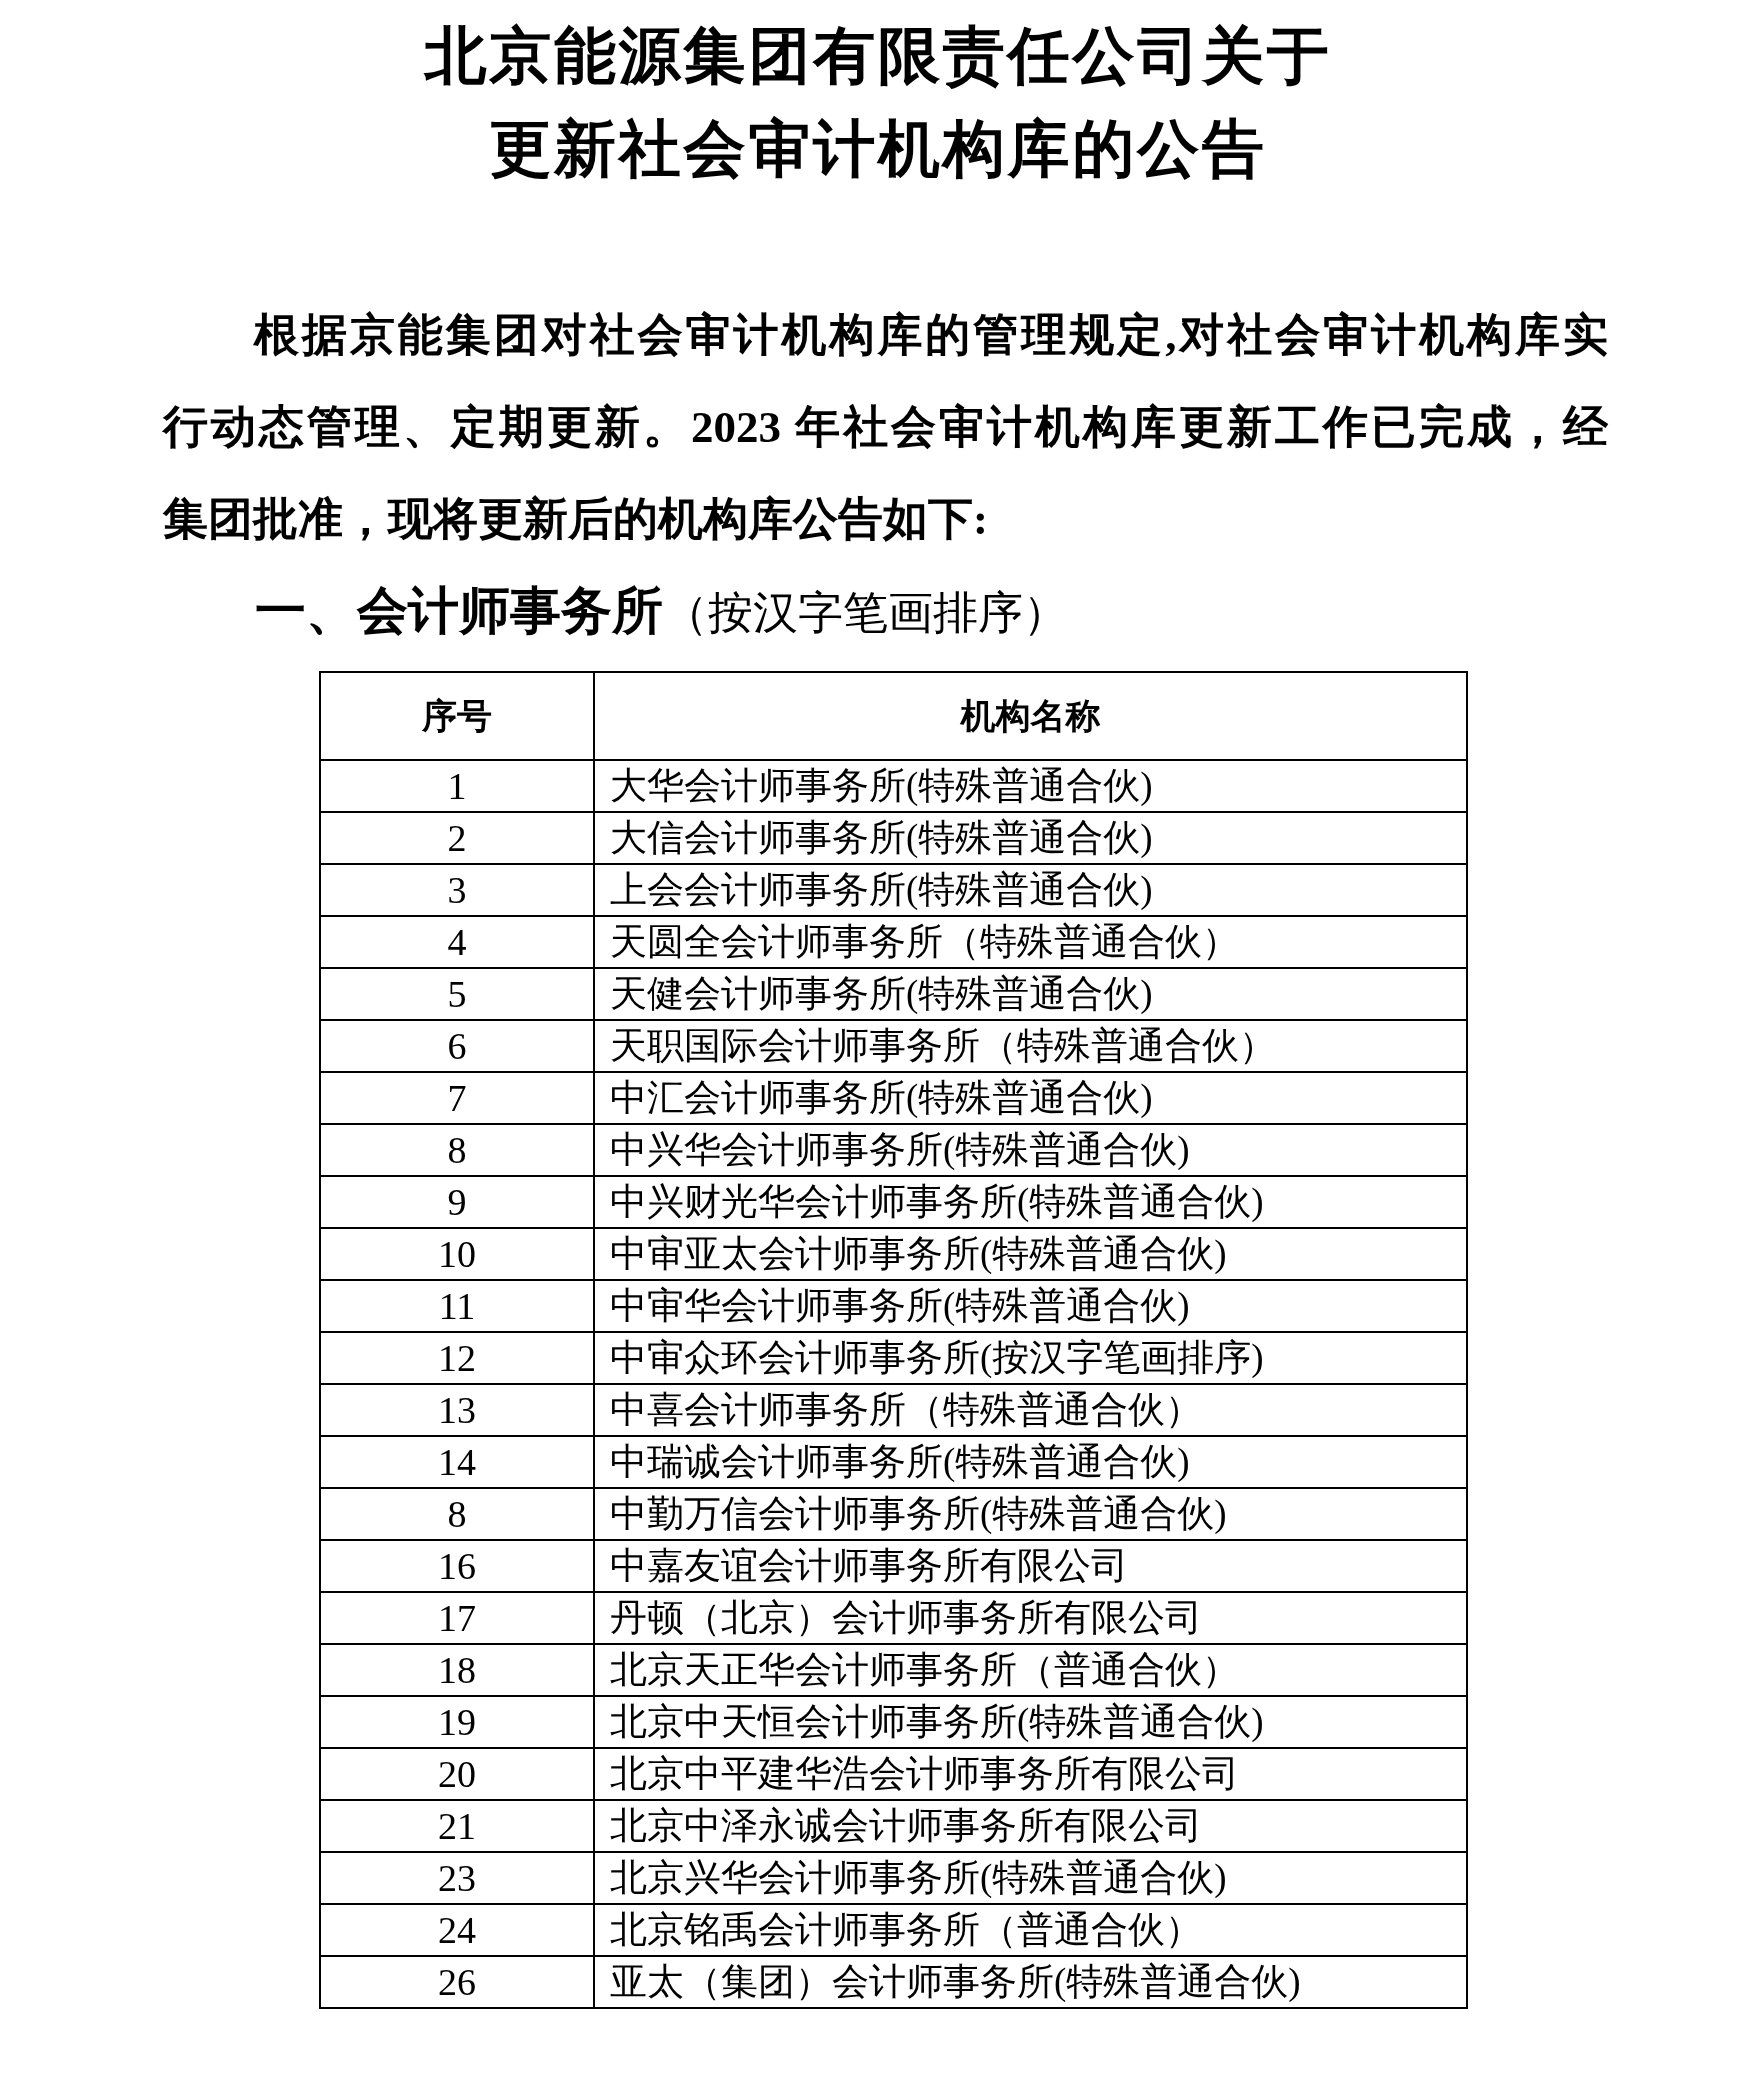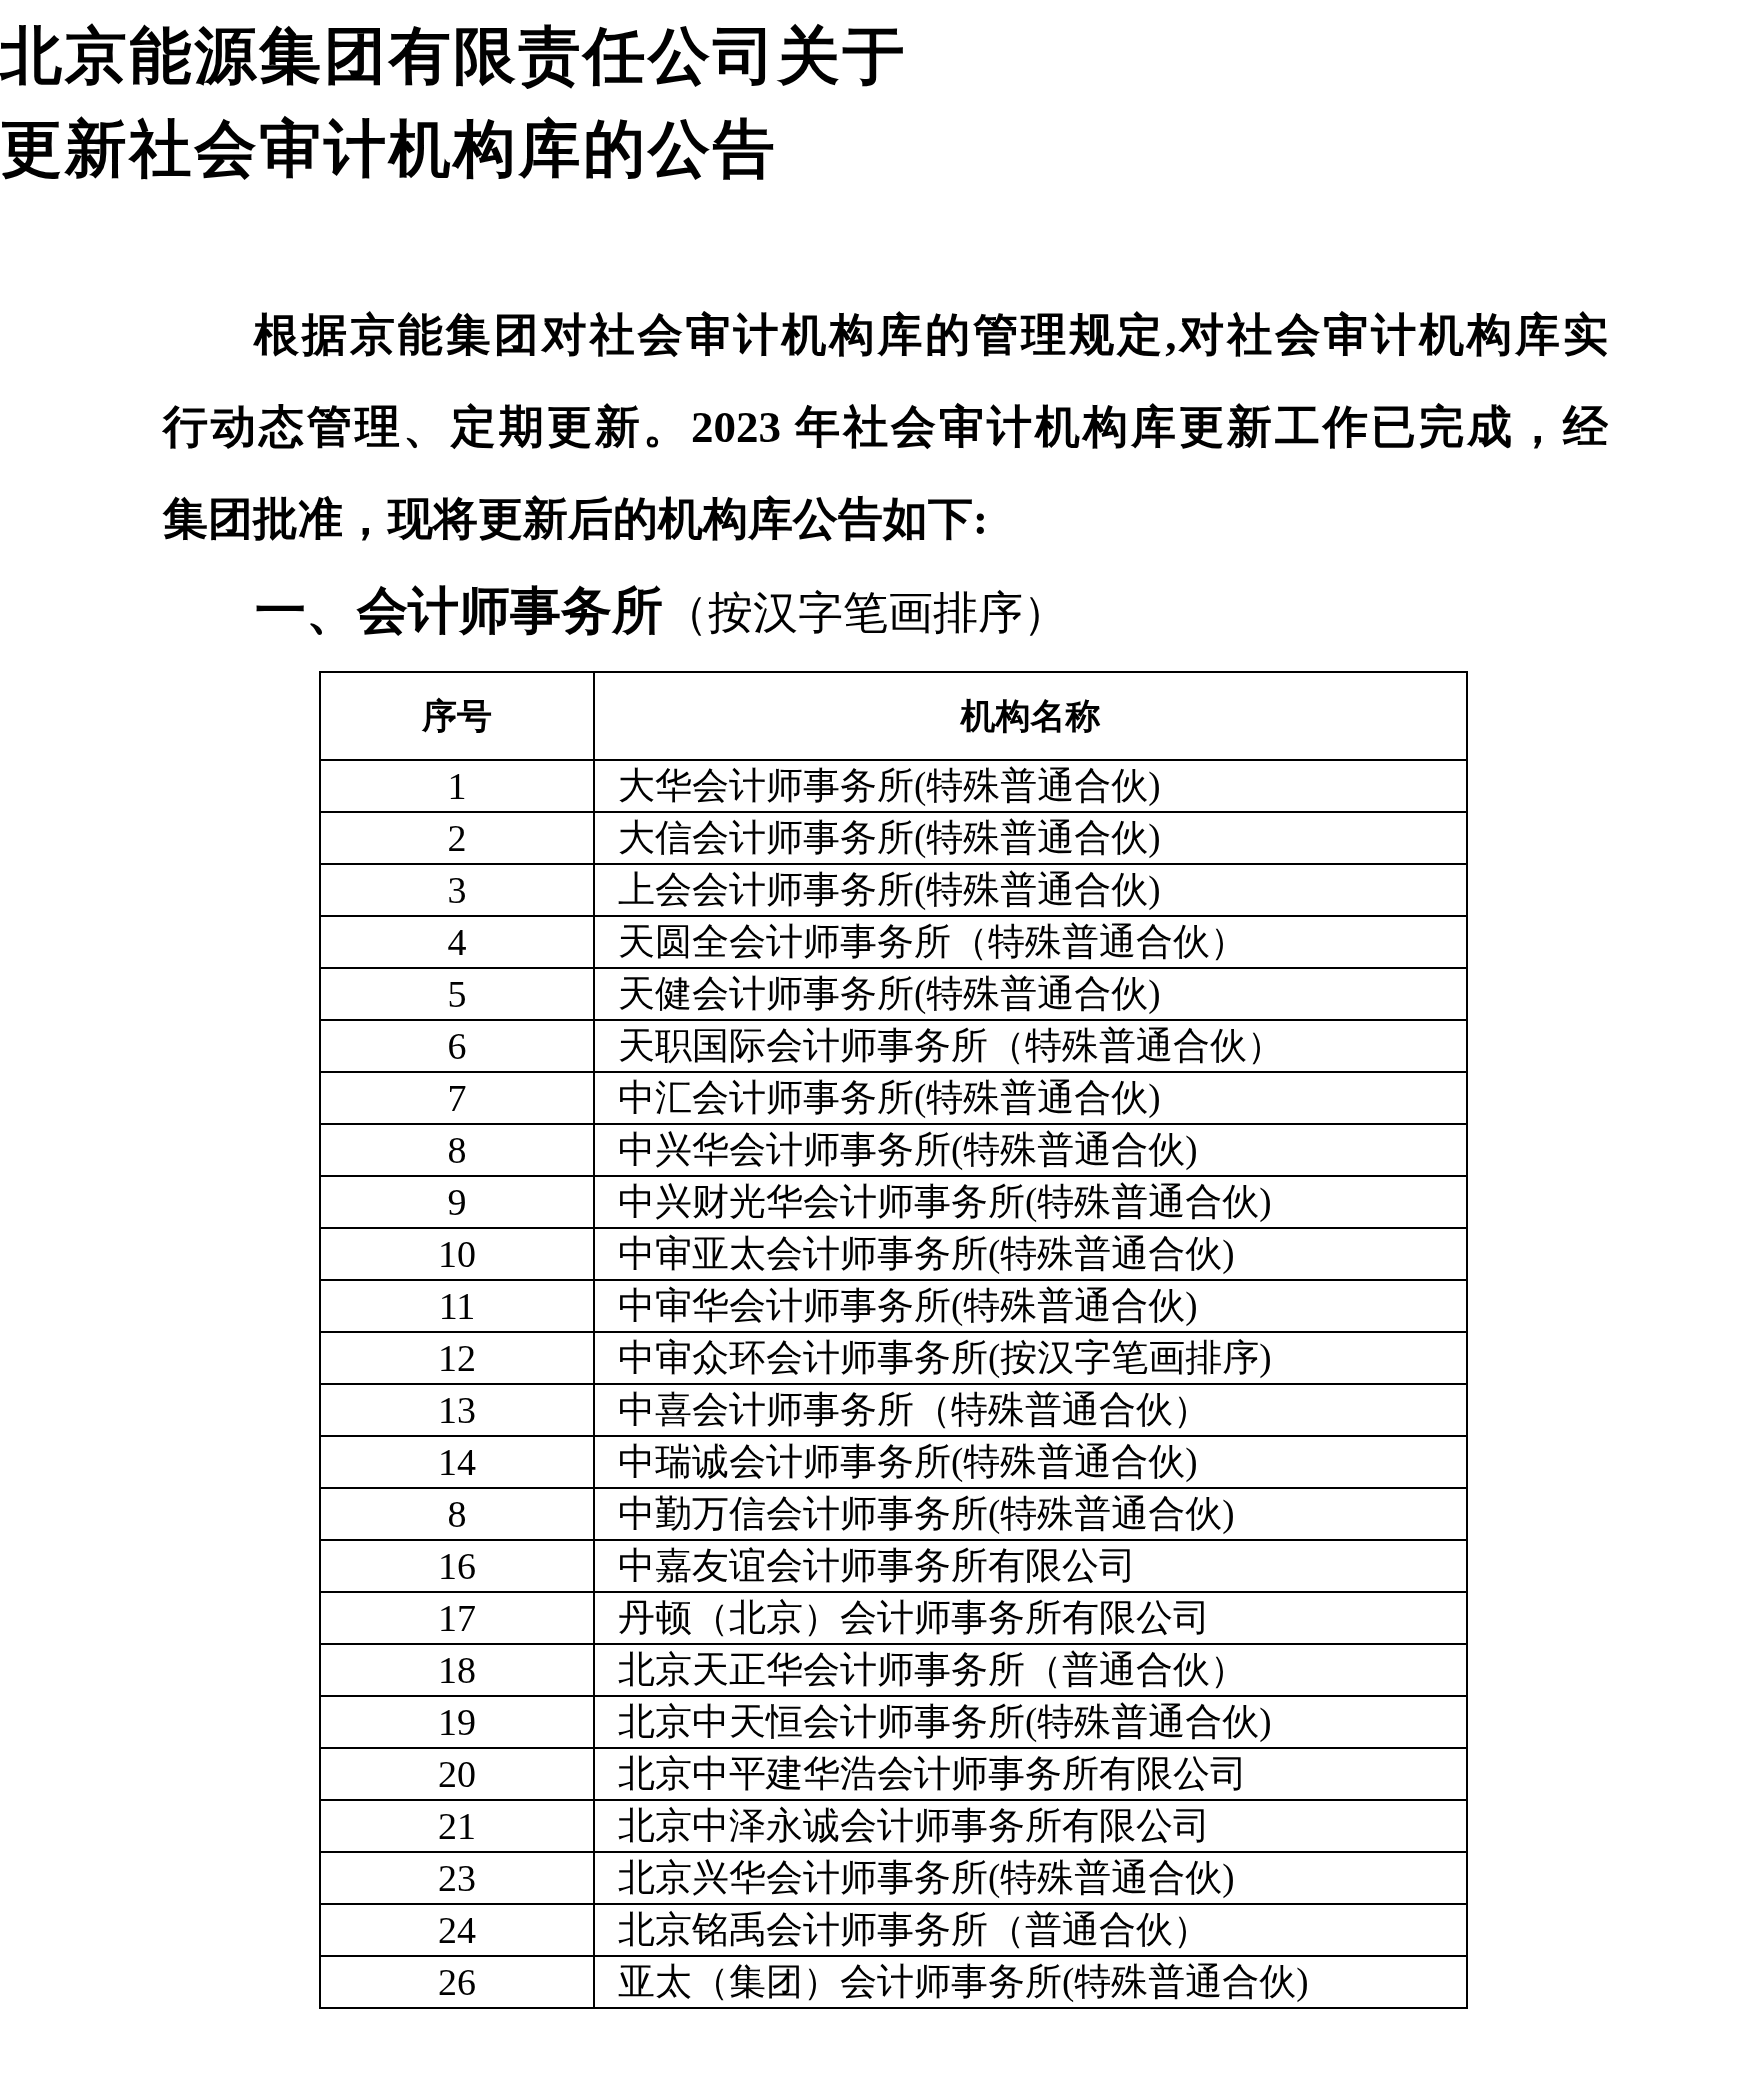--- a/index.html
+++ b/index.html
@@ -13,20 +13,21 @@
   }
   .page {
     position: relative;
     width: 1756px;
     height: 2077px;
     background: #ffffff;
   }
   
   .doc-title {
     margin-top: 10px;
+    text-align: center;
     font-family: "Liberation Serif", "DejaVu Serif", serif;
     font-weight: 700;
     font-size: 62px;
     line-height: 93px;
     letter-spacing: 2.8px;
   }
   
   .body-para {
     margin-top: 93px;
     margin-left: 163px;
@@ -82,21 +83,21 @@
     font-size: 35px;
     text-align: center;
   }
   table.org-table tbody tr { height: 45px; }
   td.cell-no {
     text-align: center;
     font-family: "Liberation Serif", "DejaVu Serif", serif;
     font-size: 38px;
   }
   td.cell-name {
-    padding-left: 23px;
+    padding-left: 15px;
     font-family: "Liberation Serif", "DejaVu Serif", serif;
     font-size: 37px;
     white-space: nowrap;
   }
 </style>
 </head>
 <body>
 
 <div class="page">
 

